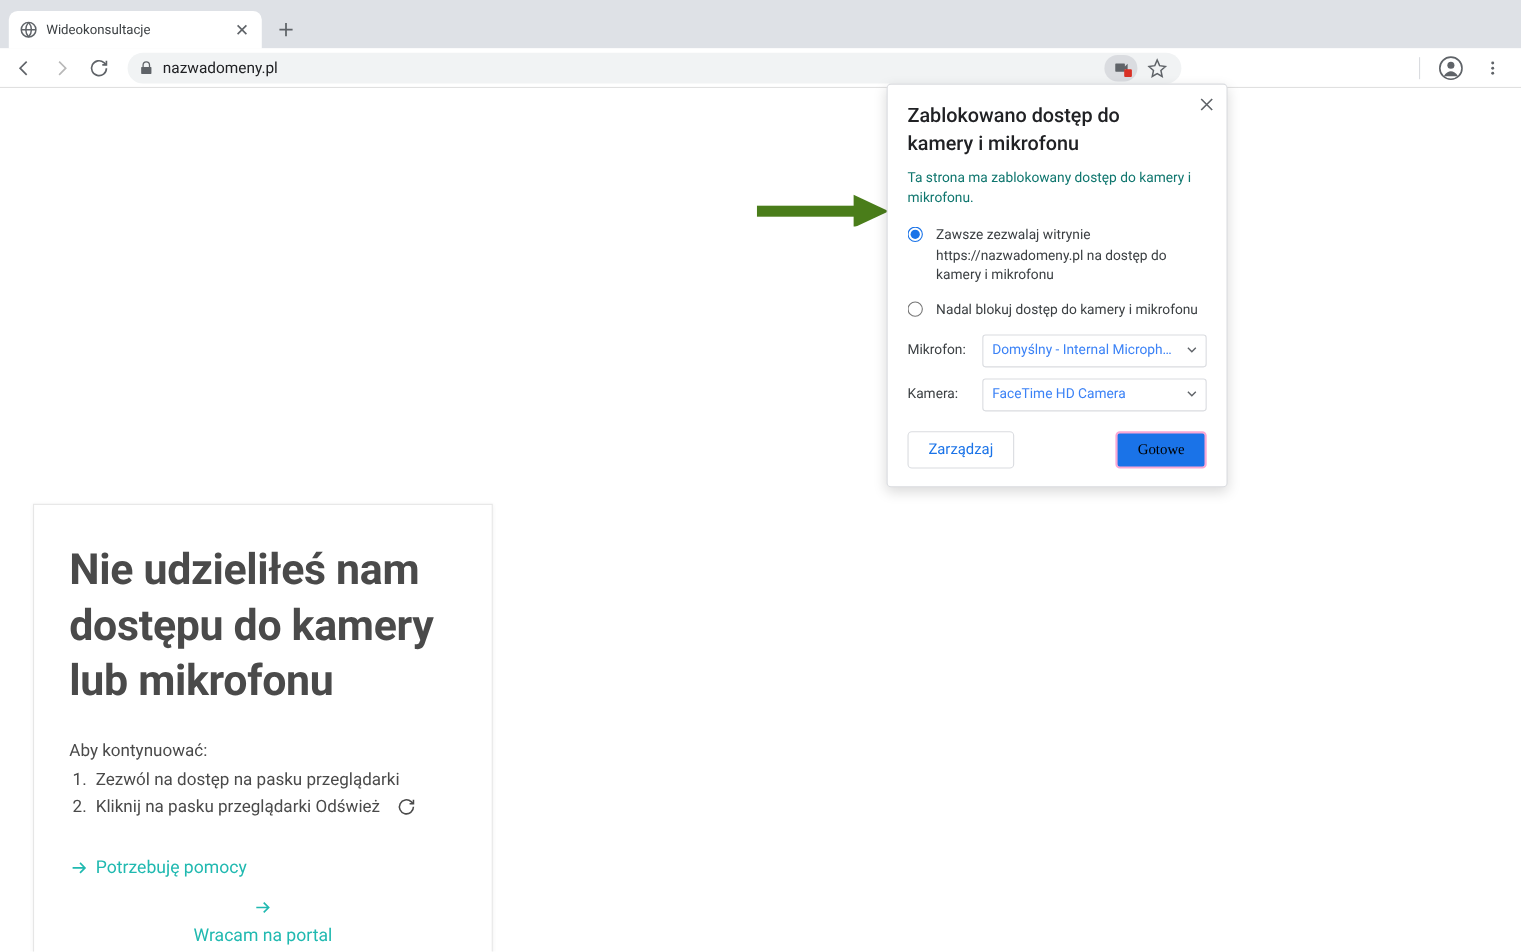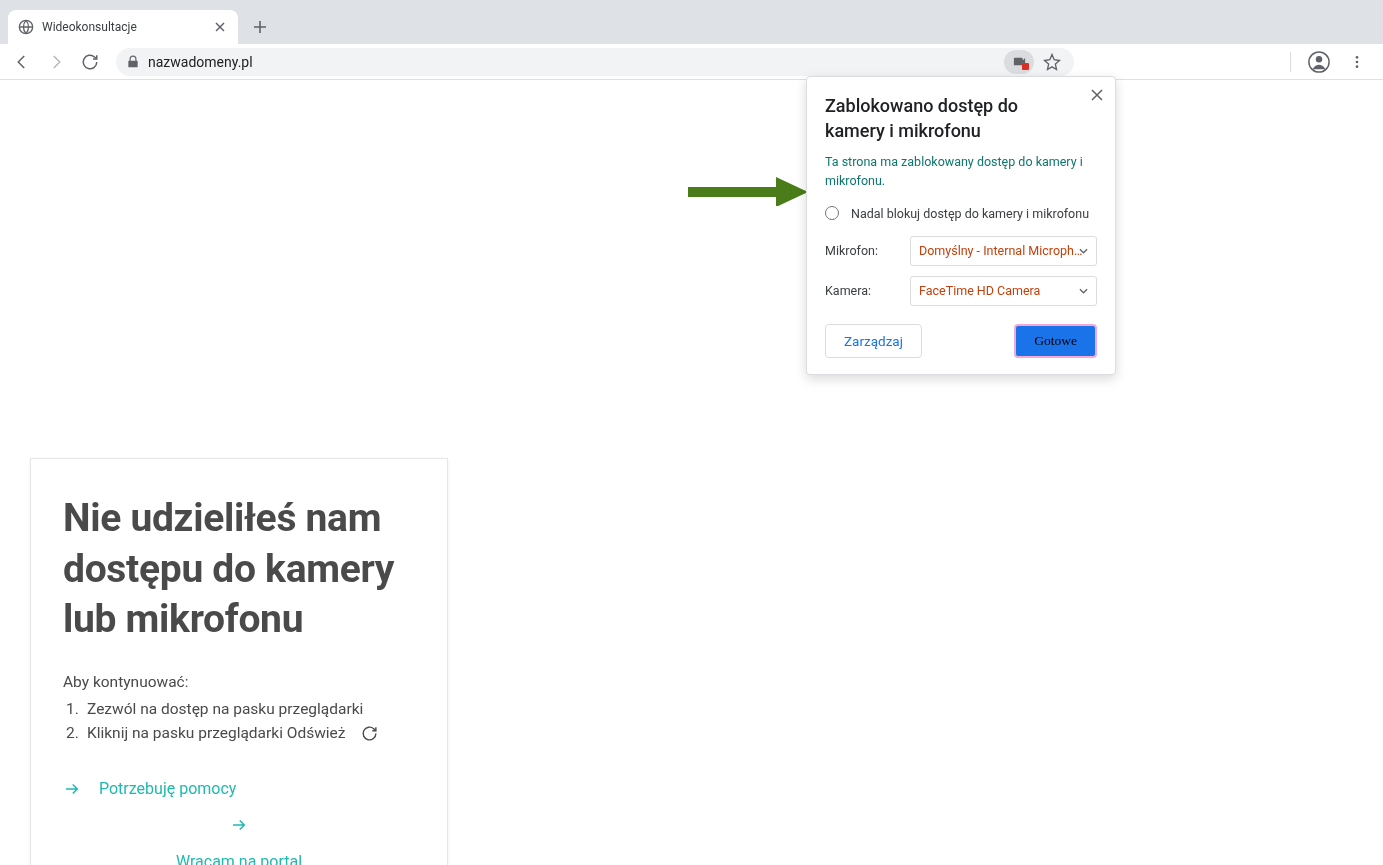--- a/index.html
+++ b/index.html
@@ -113,23 +113,23 @@
   .perm-close { position:absolute; top:8px; right:8px; width:20px; height:20px; color:#5f6368; cursor:pointer; display:flex; align-items:center; justify-content:center; }
   .perm-title { font-size:18px; font-weight:500; color:#202124; line-height:1.4; margin-bottom:10px; max-width: 240px;}
   .perm-desc { color:#0f766e; font-size:12.5px; line-height:1.5; margin-bottom:14px; }
   .perm-radio-row { display:flex; align-items:flex-start; gap:12px; margin-bottom:12px; }
   .perm-radio { margin-top:1px; width:14px; height:14px; accent-color:#1a73e8; flex-shrink:0;}
   .perm-radio-label { line-height:1.5; }
   .perm-device-row { display:flex; align-items:center; gap:10px; margin-bottom:10px; }
   .perm-device-label { width:58px; color:#3c4043; }
   .perm-select {
     flex:1; height:30px; border:1px solid #dadce0; border-radius:3px;
-    padding:0 22px 0 8px; background:#fff; color:#c2410c; font-size:12.5px;
+    padding:0 22px 0 8px; background:#fff; color:#3b82f6; font-size:12.5px;
     display:flex; align-items:center; position:relative;
-    white-space:nowrap; overflow:hidden; text-overflow:ellipsis;margin-left:17px;
+    white-space:nowrap; overflow:hidden; text-overflow:ellipsis;
   }
   .perm-select-caret { position:absolute; right:8px; top:50%; transform:translateY(-50%); color:#5f6368;}
   .perm-actions { display:flex; justify-content:space-between; margin-top:18px; }
   .btn {
     height:34px; padding:0 18px; border-radius:4px; font-size:13.5px; cursor:pointer;
     display:flex; align-items:center; justify-content:center;
   }
   .btn-outline { background:#fff; border:1px solid #dadce0; color:#1a73e8; }
   .btn-primary { background:#1a73e8; border:2px solid #f9a8d4; color:#000000;font-family:Liberation Serif, serif; }
 
@@ -162,21 +162,21 @@
     margin-bottom: 28px;
     letter-spacing: -0.3px;
   }
   .card-sub { font-size:15.5px; color:#4a4a4a; margin-bottom:6px; }
   .card-list { list-style:none; padding-left:3px; }
   .card-list li { font-size:15.5px; color:#4a4a4a; line-height:1.55; display:flex; gap:5px; align-items:center; }
   .card-list li .num { min-width:16px; }
   .inline-reload { margin-left:10px; color:#4a4a4a; display:inline-flex; }
 
   .card-links { margin-top:34px; }
-  .card-link { display:flex; align-items:center; gap:18px; color:#20b9b0; font-size:16px; cursor:pointer; margin-bottom:18px; }
+  .card-link { display:flex; align-items:center; gap:6px; color:#20b9b0; font-size:16px; cursor:pointer; margin-bottom:18px; }
   .card-link:last-child { margin-bottom:0;flex-direction:column; }
   .card-link-arrow { display:flex; }
 
   
   .page-wrap {
     position:absolute; inset:0;
     box-shadow: 0 0 8px rgba(0,0,0,0.12);
     pointer-events:none;
   }
 </style>
@@ -273,20 +273,24 @@
 
 <div class="perm-popup">
   <div class="perm-close">
     <svg width="12" height="12" viewBox="0 0 12 12">
         <path d="M1 1l10 10M11 1L1 11" stroke="#5f6368" stroke-width="1.5"></path>
       </svg>
   </div>
   <div class="perm-title">Zablokowano dostęp do kamery i mikrofonu</div>
   <div class="perm-desc">Ta strona ma zablokowany dostęp do kamery i mikrofonu.</div>
 
+  <label class="perm-radio-row">
+    <input type="radio" class="perm-radio" name="perm" checked="" style="">
+    <span class="perm-radio-label">Zawsze zezwalaj witrynie https://nazwadomeny.pl na dostęp do kamery i mikrofonu</span>
+  </label>
 
   <label class="perm-radio-row">
     <input type="radio" class="perm-radio" name="perm" style="">
     <span class="perm-radio-label">Nadal blokuj dostęp do kamery i mikrofonu</span>
   </label>
 
   <div class="perm-device-row">
     <span class="perm-device-label">Mikrofon:</span>
     <div class="perm-select">
       <span>Domyślny - Internal Microph…</span>

